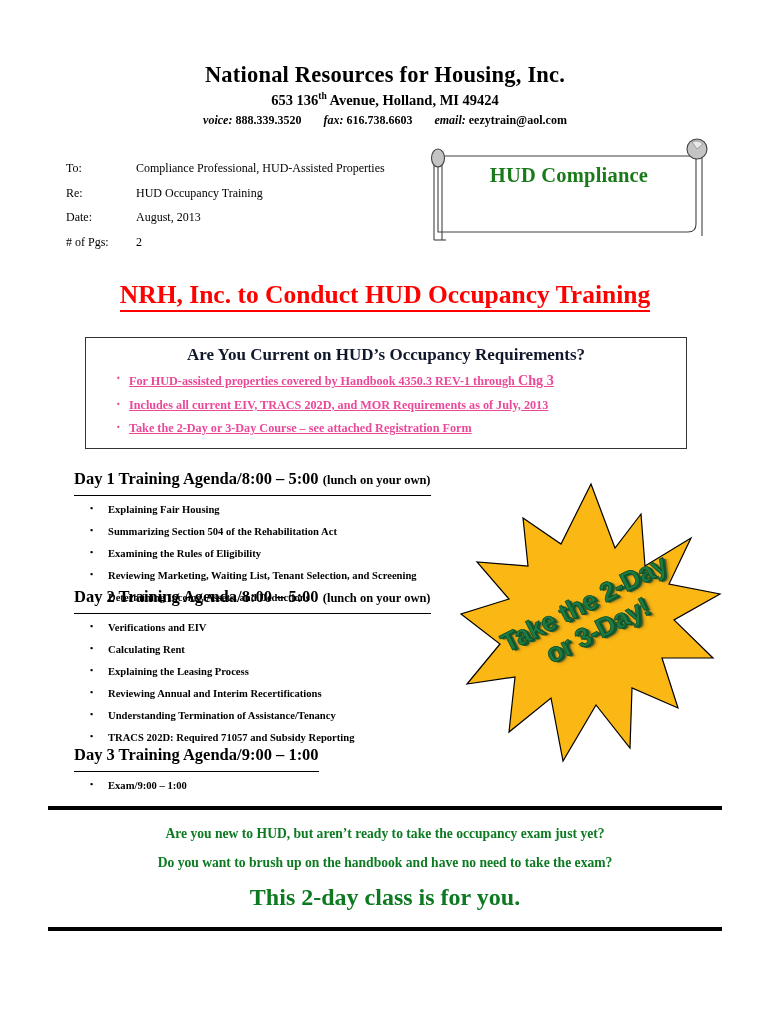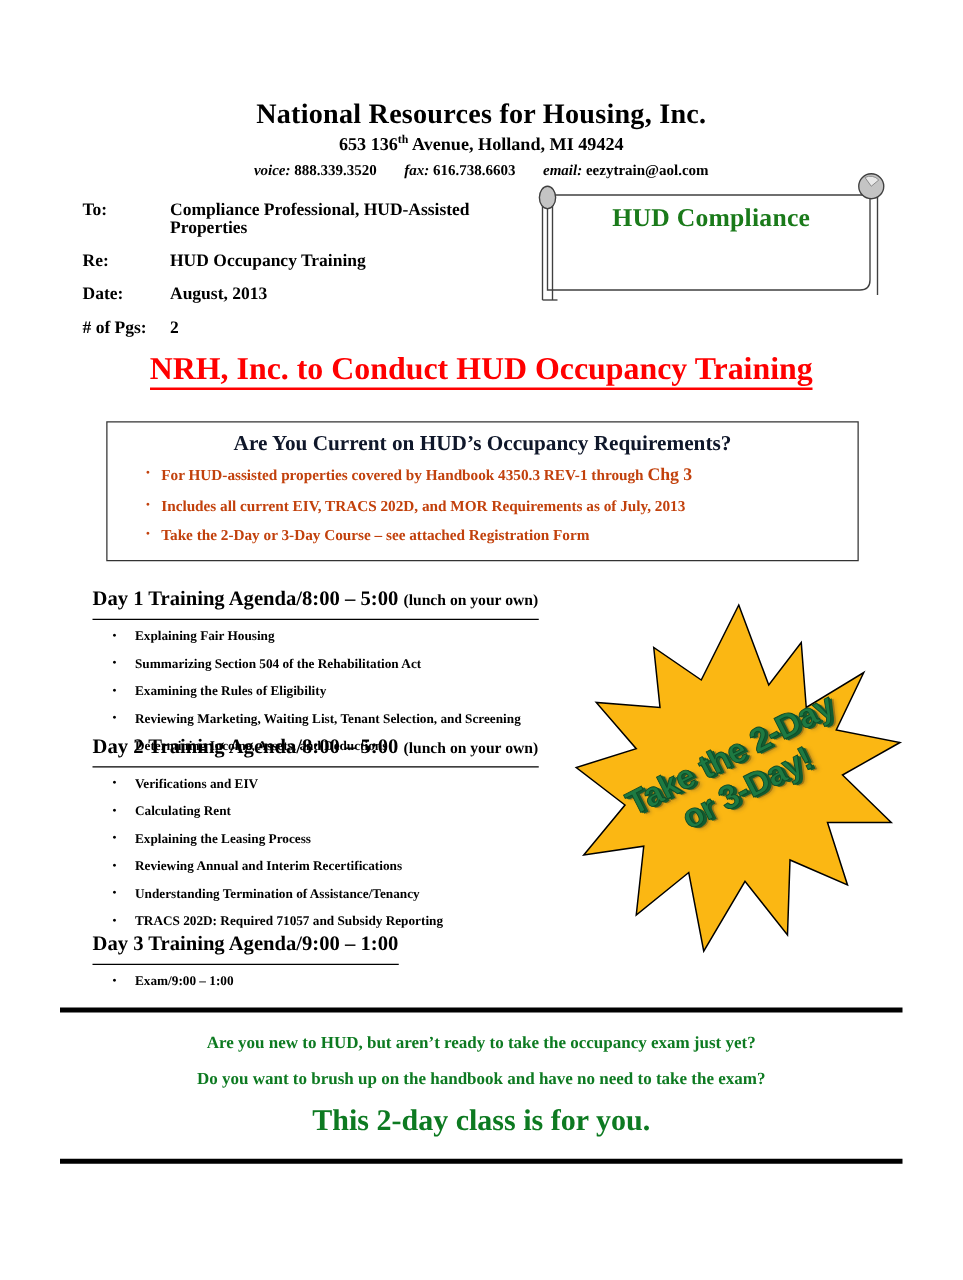--- a/index.html
+++ b/index.html
@@ -17,21 +17,21 @@
     width: 770px;
     height: 1024px;
     background: #ffffff;
     overflow: hidden;
   }
 
   
   #letterhead {
     position: absolute;
     left: 0;
-    top: 78px;
+    top: 62px;
     width: 770px;
     text-align: center;
   }
   #org-name {
     font-size: 22.5px;
     font-weight: bold;
     letter-spacing: 0.2px;
     line-height: 1.15;
   }
   #org-address {
@@ -55,22 +55,22 @@
     font-style: italic;
   }
   #org-contact .gap { display:inline-block; width: 22px; }
 
   
   #memo {
     position: absolute;
     left: 66px;
     top: 162px;
     width: 340px;
-    font-size: 14px;
-    font-weight: bold;
+    font-size: 12px;
+    font-weight: normal;
   }
   .memo-row {
     display: flex;
     line-height: 1.0;
     margin-bottom: 12.5px;
   }
   .memo-label { width: 70px; flex: 0 0 70px; }
   .memo-value { flex: 1 1 auto; }
 
   
@@ -128,21 +128,22 @@
     font-weight: bold;
     font-size: 17px;
     text-align: center;
     margin-top: 7px;
     line-height: 1.2;
   }
   .blue-bullets {
     margin: 8px 0 0 30px;
     padding: 0;
     list-style: none;
-    color: #c2410c;
+    color: #ec4899;
+    text-decoration: underline;
   }
   .blue-bullets li {
     font-size: 12.2px;
     font-weight: bold;
     line-height: 1.0;
     margin-bottom: 11px;
     position: relative;
     padding-left: 13px;
   }
   .blue-bullets li::before {

